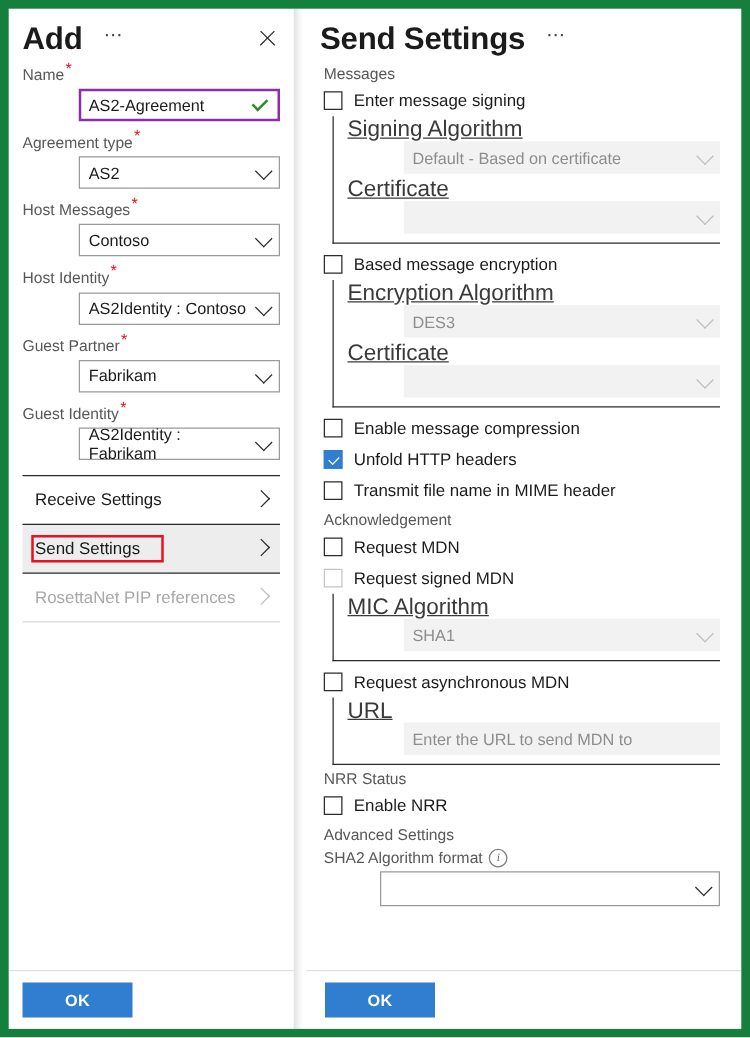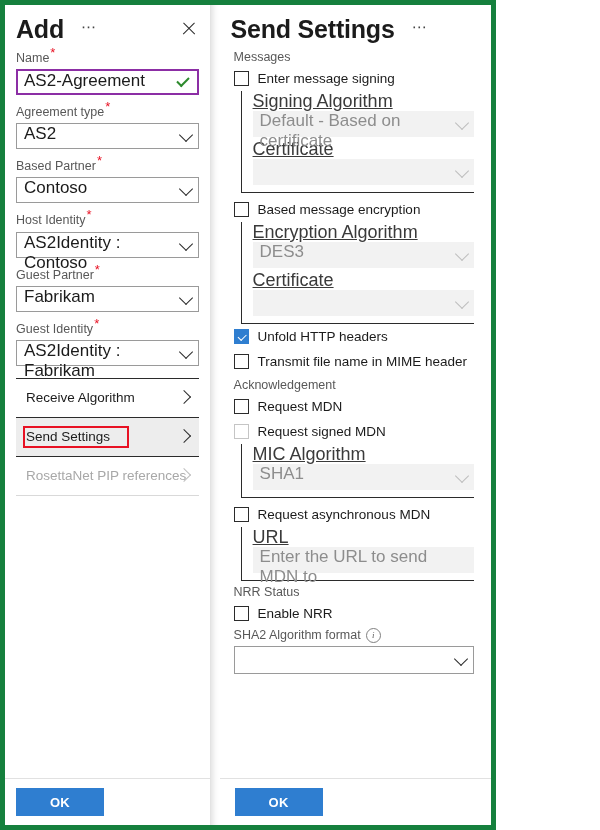--- a/index.html
+++ b/index.html
@@ -4,25 +4,25 @@
 <style>
   html, body {
     margin: 0; padding: 0;
     width: 600px; height: 830px;
     background: #ffffff;
     font-family: "Liberation Sans", sans-serif;
     -webkit-font-smoothing: antialiased;
   }
   .screen {
     position: relative;
-    width: 496px; height: 830px;
+    width: 600px; height: 830px;
     display: flex;
     overflow: hidden;
     box-sizing: border-box;
-    border: 5px solid #15803d;
+    border: 7px solid #15803d;
   }
 
   
   .panel {
     position: relative;
     height: 100%;
     box-sizing: border-box;
     background: #ffffff;
     display: flex;
     flex-direction: column;
@@ -98,25 +98,26 @@
   .req { color: #e81123; font-size: 13px; line-height: 8px;
          vertical-align: super; margin-left: 1px; }
 
   .ctl {
     position: relative;
     height: 26px;
     box-sizing: border-box;
     border: 1px solid #9a9a9a;
     background: #ffffff;
     display: flex;
-    align-items: flex-start;
+    align-items: center;
     padding: 0 26px 0 7px;
-    font-size: 17px;
+    font-size: 13px;
     color: #1b1b1b;
     cursor: pointer;
+    margin-left: 45px;
   }
   .ctl.text { cursor: text; }
   .ctl.valid { border: 2px solid #8c2ea5; padding-left: 6px; }
   .chev {
     position: absolute;
     right: 7px; top: 50%;
     width: 9px; height: 9px;
     margin-top: -6px;
     border-right: 1.4px solid #2b2b2b;
     border-bottom: 1.4px solid #2b2b2b;
@@ -282,21 +283,21 @@
 
         <div class="field">
           <div class="field-label"><span>Agreement type</span><span class="req">*</span></div>
           <div class="ctl">
             <span>AS2</span>
             <span class="chev"></span>
           </div>
         </div>
 
         <div class="field">
-          <div class="field-label"><span>Based Partner</span><span class="req">*</span></div>
+          <div class="field-label"><span>Host Messages</span><span class="req">*</span></div>
           <div class="ctl">
             <span>Contoso</span>
             <span class="chev"></span>
           </div>
         </div>
 
         <div class="field">
           <div class="field-label"><span>Host Identity</span><span class="req">*</span></div>
           <div class="ctl">
             <span>AS2Identity : Contoso</span>
@@ -317,21 +318,21 @@
           <div class="ctl">
             <span>AS2Identity : Fabrikam</span>
             <span class="chev"></span>
           </div>
         </div>
 
       </div>
 
       <div class="nav-wrap">
         <div class="nav-row">
-          <span class="nav-label">Receive Algorithm</span>
+          <span class="nav-label">Receive Settings</span>
           <span class="nav-chev"></span>
         </div>
         <div class="nav-row selected">
           <span class="nav-label">Send Settings</span>
           <span class="annot-box"></span>
           <span class="nav-chev"></span>
         </div>
         <div class="nav-row disabled">
           <span class="nav-label">RosettaNet PIP references</span>
           <span class="nav-chev"></span>
@@ -395,20 +396,24 @@
           </div>
           <div class="field" style="margin-bottom:0">
             <div class="field-label">Certificate</div>
             <div class="ctl disabled">
               <span></span>
               <span class="chev dim"></span>
             </div>
           </div>
         </div>
 
+        <div class="cbrow" style="margin-top:4px">
+          <span class="cbox"></span>
+          <span class="cblabel">Enable message compression</span>
+        </div>
 
         <div class="cbrow">
           <span class="cbox on"></span>
           <span class="cblabel">Unfold HTTP headers</span>
         </div>
 
         <div class="cbrow">
           <span class="cbox"></span>
           <span class="cblabel">Transmit file name in MIME header</span>
         </div>
@@ -449,20 +454,21 @@
           </div>
         </div>
 
         <div class="group-title">NRR Status</div>
 
         <div class="cbrow">
           <span class="cbox"></span>
           <span class="cblabel">Enable NRR</span>
         </div>
 
+        <div class="group-title">Advanced Settings</div>
 
         <div class="field" style="margin-top:1px">
           <div class="field-label lbl-inline">
             <span>SHA2 Algorithm format</span>
             <span class="info-icon">i</span>
           </div>
           <div class="ctl" style="height:28px">
             <span></span>
             <span class="chev"></span>
           </div>

